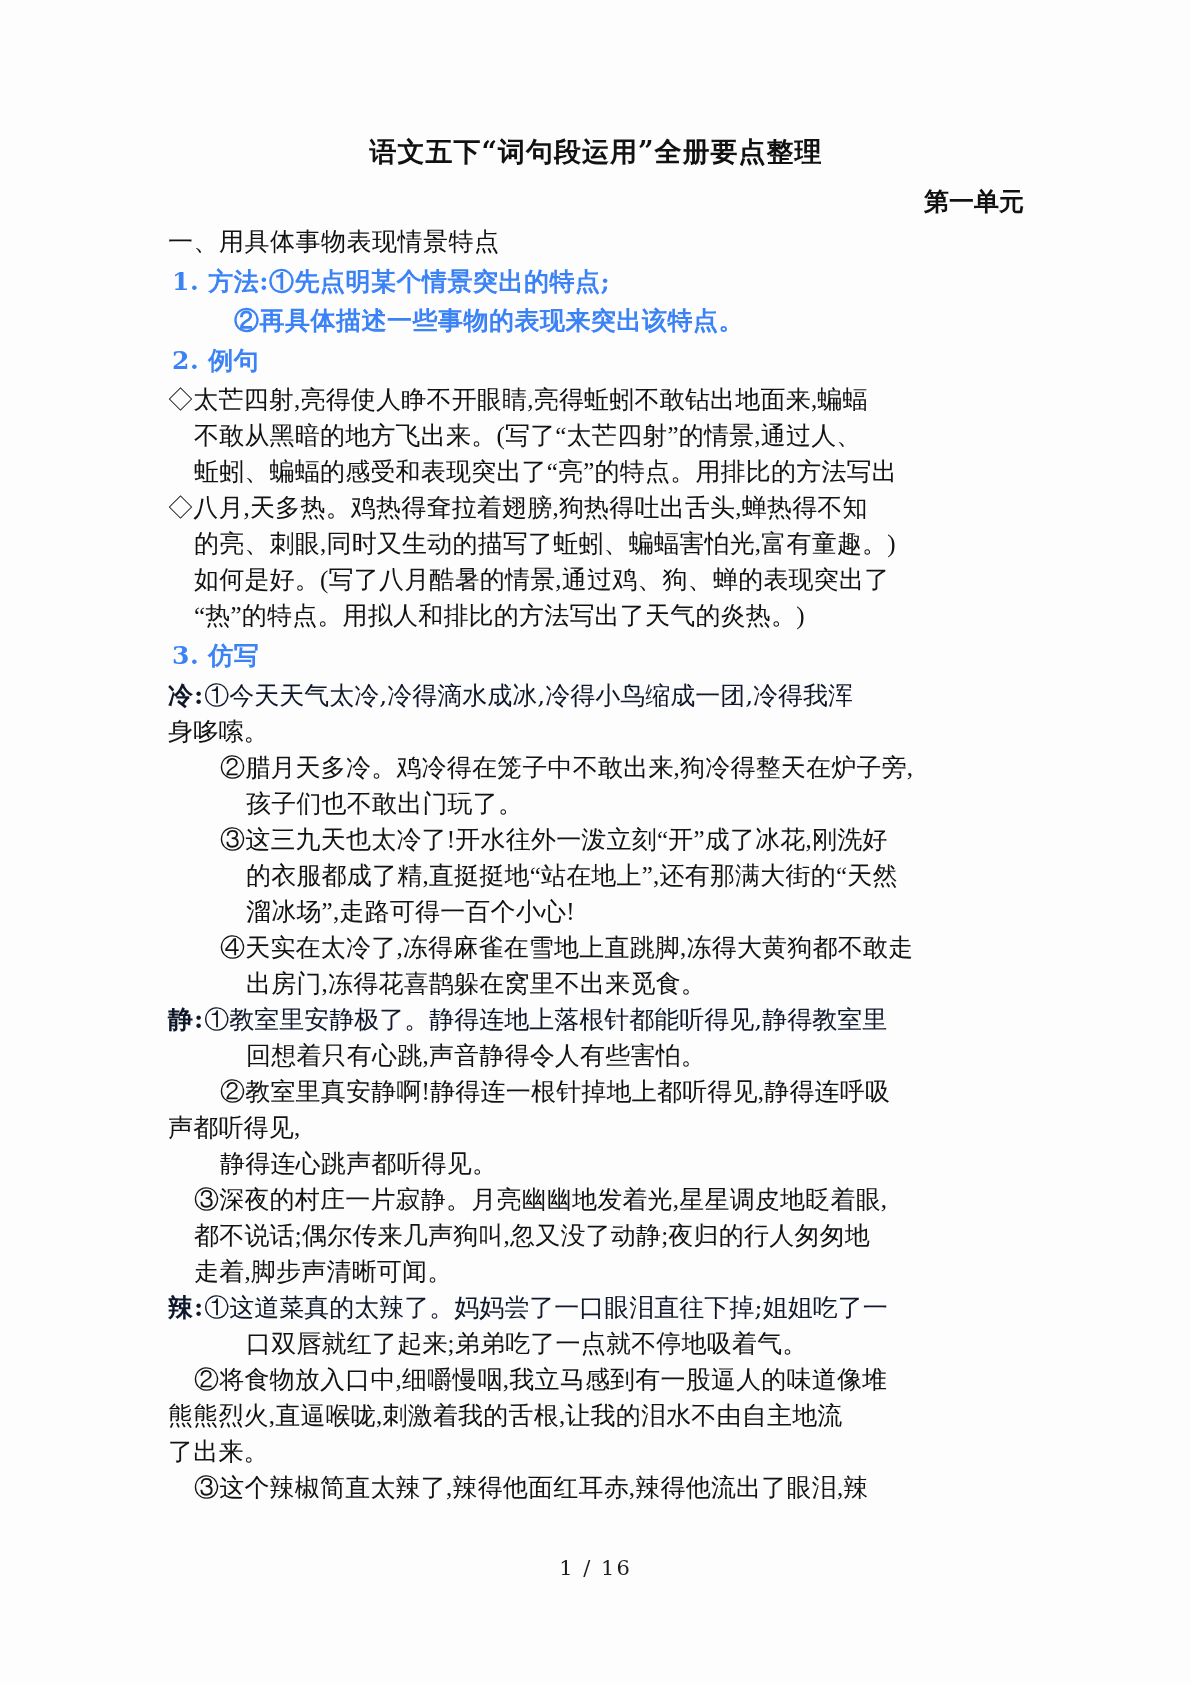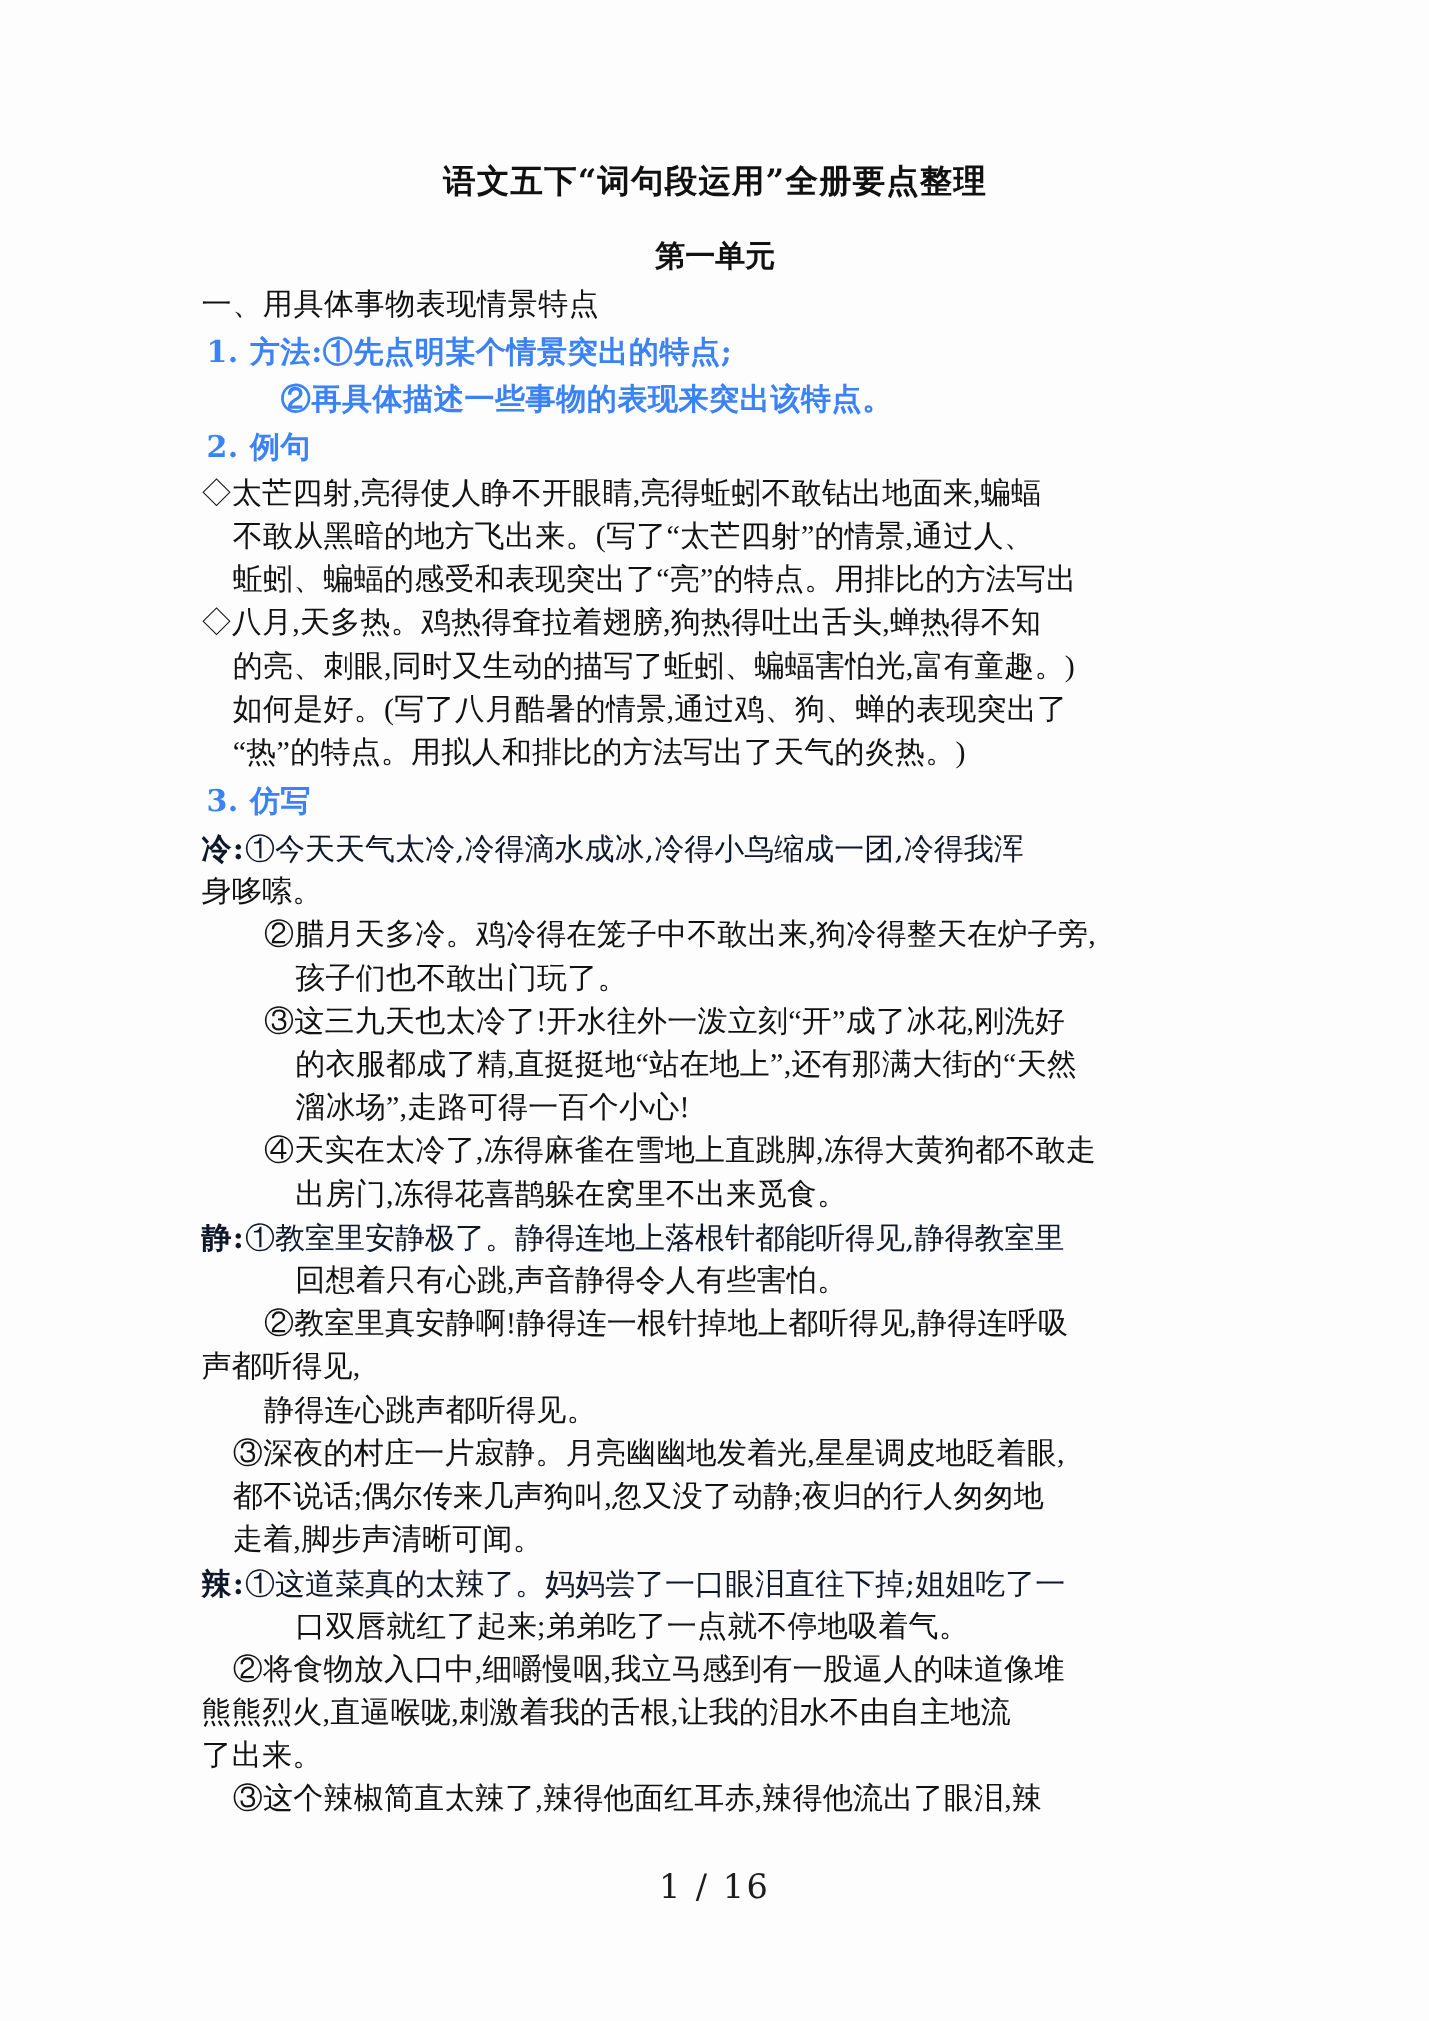--- a/index.html
+++ b/index.html
@@ -32,25 +32,25 @@
     top: 132px;
     width: 856px;
   }
   .doc-title {
     text-align: center;
     font-family: "DejaVu Serif", "Liberation Serif", serif;
     font-weight: bold;
     font-size: 27px;
     letter-spacing: 1px;
     line-height: 1.5;
-    margin: 0 0 22px 0;
+    margin: 0 0 10px 0;
     color: #111;
   }
   .unit-title {
-    text-align: center;
+    text-align: right;
     font-weight: bold;
     font-size: 25px;
     line-height: 1.5;
     margin: 0 0 4px 0;
     color: #111;
   }
   .h-section {
     font-weight: normal;
     font-size: 25px;
     line-height: 1.42;
@@ -94,21 +94,21 @@
     font-weight: bold;
     letter-spacing: 1px;
   }
   .footer {
     position: absolute;
     left: 0;
     top: 1556px;
     width: 1191px;
     text-align: center;
     font-family: "DejaVu Serif", "Liberation Serif", serif;
-    font-size: 28px;
+    font-size: 21px;
     color: #1d1d1d;
     letter-spacing: 2px;
   }
 </style>
 </head>
 <body>
 
 <div class="page">
   <div class="sheet"></div>
 

